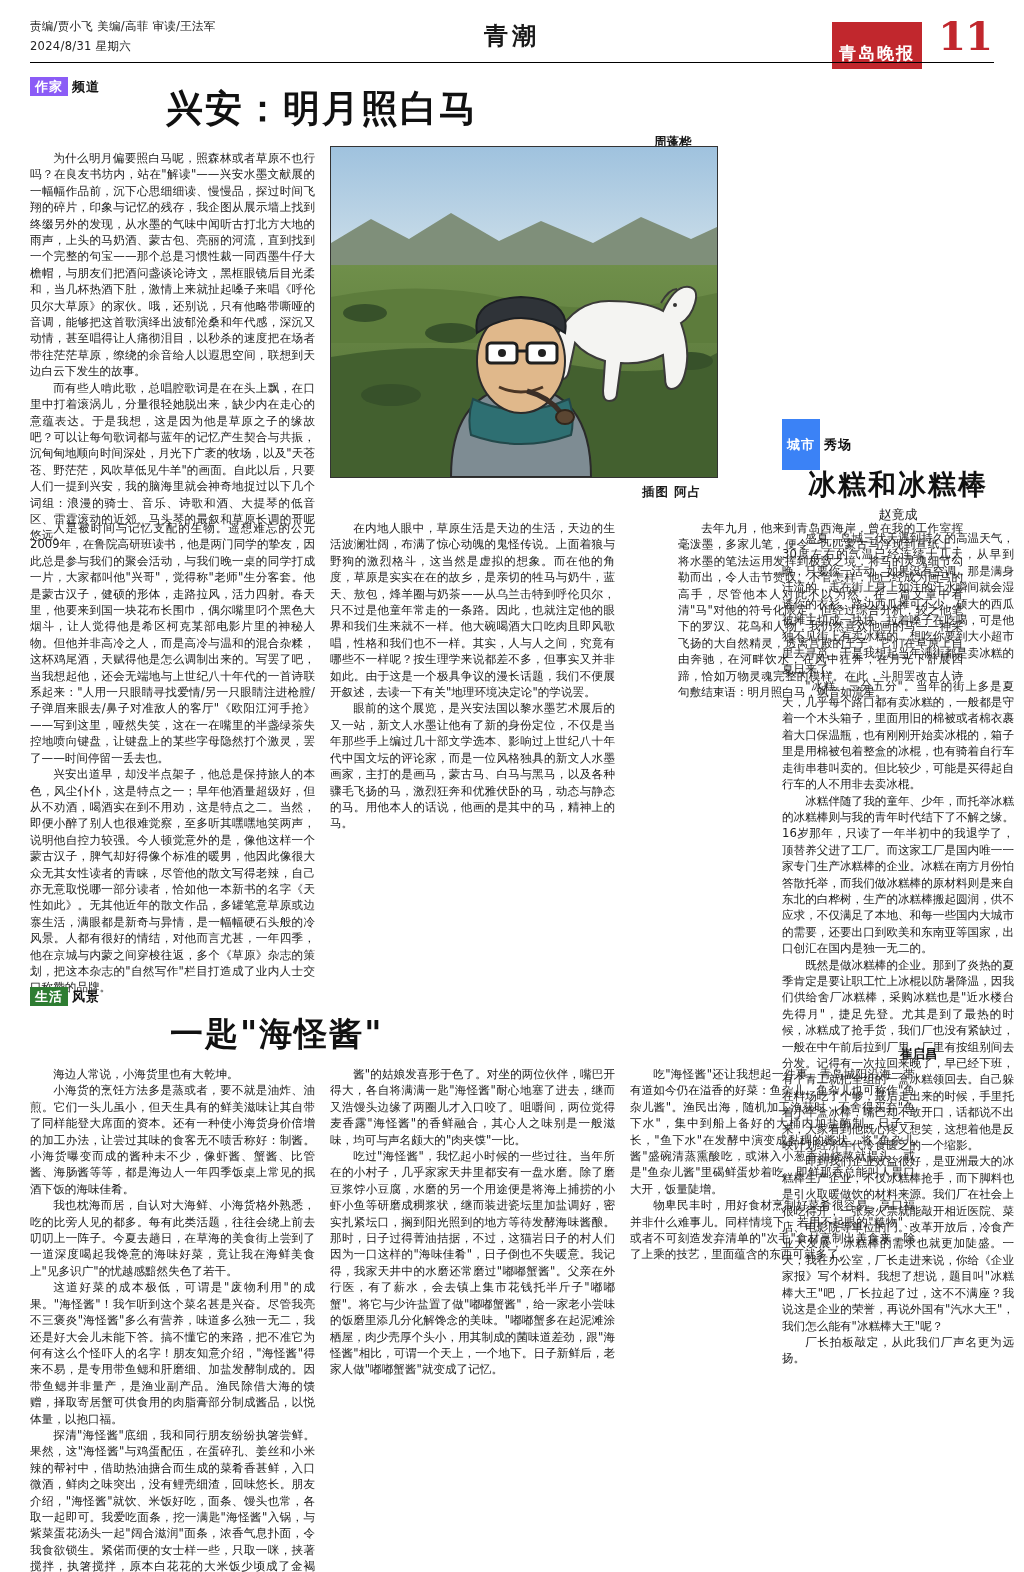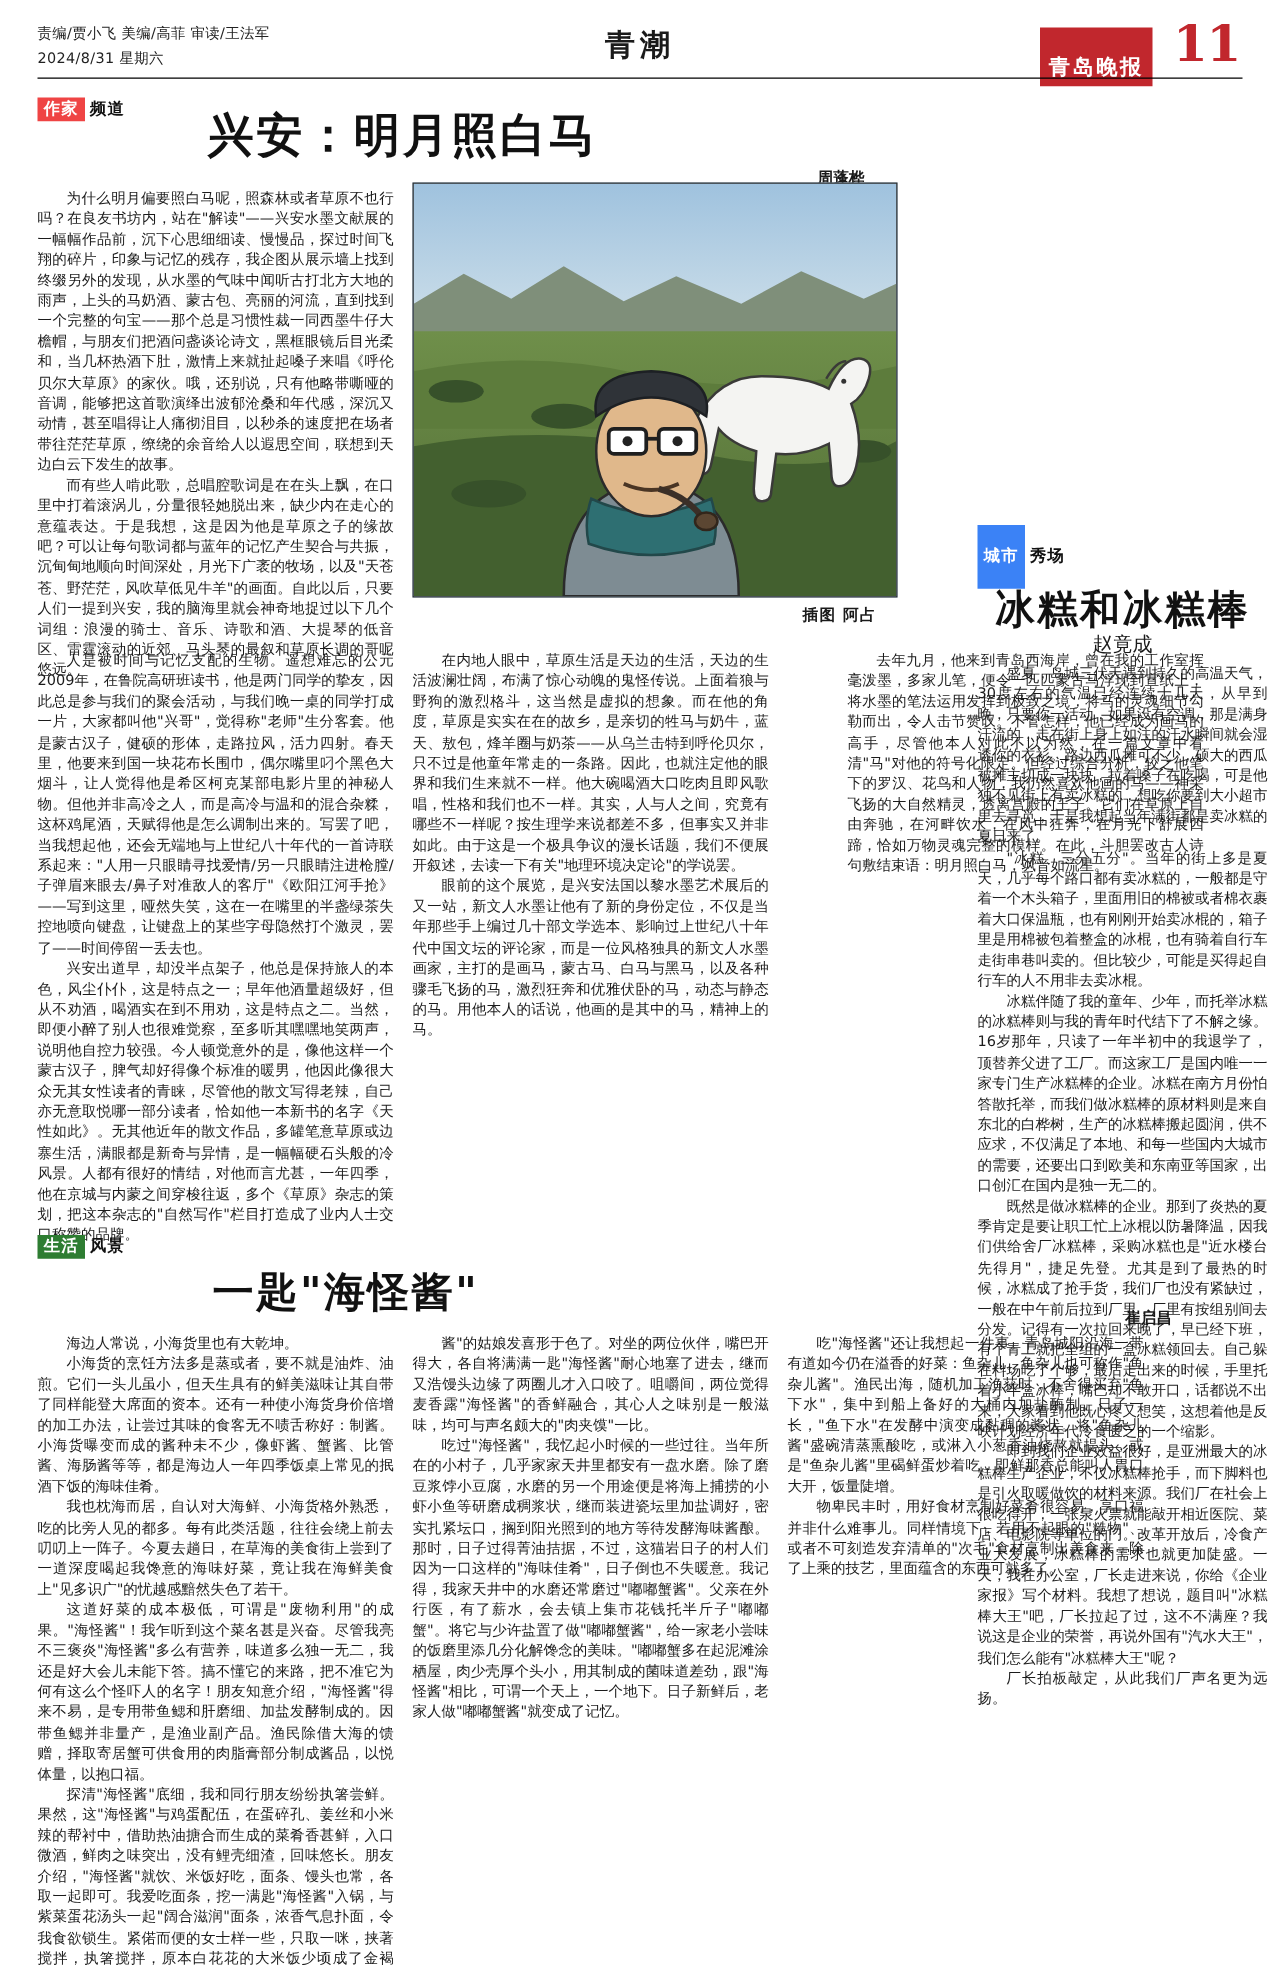--- a/index.html
+++ b/index.html
@@ -18,36 +18,36 @@
   .mast-center{position:absolute;left:0;right:0;top:2px;text-align:center;}
   .mast-center span{font-family:"DejaVu Serif","Liberation Serif",serif;font-weight:bold;font-size:24px;letter-spacing:4px;}
   .mast-rule{position:absolute;left:0;top:44px;width:964px;height:1px;background:#000;}
   .mast-paper{position:absolute;right:72px;top:4px;background:#c1272d;color:#fff;font-family:"DejaVu Serif","Liberation Serif",serif;
               font-weight:bold;font-size:17px;letter-spacing:2px;padding:20px 7px 4px;}
   .mast-pageno{position:absolute;right:2px;top:-6px;font-family:"DejaVu Serif","Liberation Serif",serif;font-weight:bold;
                font-size:40px;color:#c1272d;letter-spacing:-1px;}
 
   
   .tag{position:absolute;font-size:13px;font-weight:bold;letter-spacing:1px;}
-  .tag .red{background:#ef4444;color:#fff;padding:2px 5px;font-family:"DejaVu Serif","Liberation Serif",serif;}
+  .tag .red{background:#8b5cf6;color:#fff;padding:2px 5px;font-family:"DejaVu Serif","Liberation Serif",serif;}
   .tag .blk{color:#111;margin-left:4px;font-family:"DejaVu Serif","Liberation Serif",serif;}
   .tag .gry{background:#3b82f6;color:#fff;padding:18px 5px;font-family:"DejaVu Serif","Liberation Serif",serif;}
   .tag .grn{background:#2e7d32;color:#fff;padding:2px 5px;font-family:"DejaVu Serif","Liberation Serif",serif;}
 
   
   .headline{font-family:"DejaVu Serif","Liberation Serif",serif;font-weight:bold;color:#111;}
   .h-main{position:absolute;left:150px;top:84px;font-size:37px;letter-spacing:2px;margin-left:16px;}
   .h-second{position:absolute;left:170px;top:1012px;font-size:33px;letter-spacing:2px;}
-  .h-right{position:absolute;left:782px;top:466px;width:232px;text-align:center;font-size:32px;letter-spacing:2px;}
+  .h-right{position:absolute;left:782px;top:466px;width:232px;text-align:center;font-size:28px;letter-spacing:2px;}
 
   .byline{position:absolute;font-size:12.5px;font-weight:bold;font-family:"DejaVu Serif","Liberation Serif",serif;}
   .by1{left:654px;top:134px;}
   .by-ill{left:642px;top:484px;letter-spacing:1px;}
   .by2{left:878px;top:1046px;margin-left:22px;}
-  .by-right{left:782px;top:506px;width:232px;text-align:center;font-weight:normal;font-size:16px;}
+  .by-right{left:782px;top:506px;width:232px;text-align:center;font-weight:normal;font-size:13px;}
 
   
   .col{position:absolute;font-size:11.6px;line-height:16.4px;text-align:justify;color:#1b1b1b;
        font-family:"DejaVu Sans","Liberation Sans",sans-serif;}
   .col p{margin:0 0 0 0;text-indent:2em;}
 
   
   #c1{left:30px;top:150px;width:285px;}
   #c2a{left:30px;top:520px;width:285px;}
   #c3{left:330px;top:520px;width:285px;}

